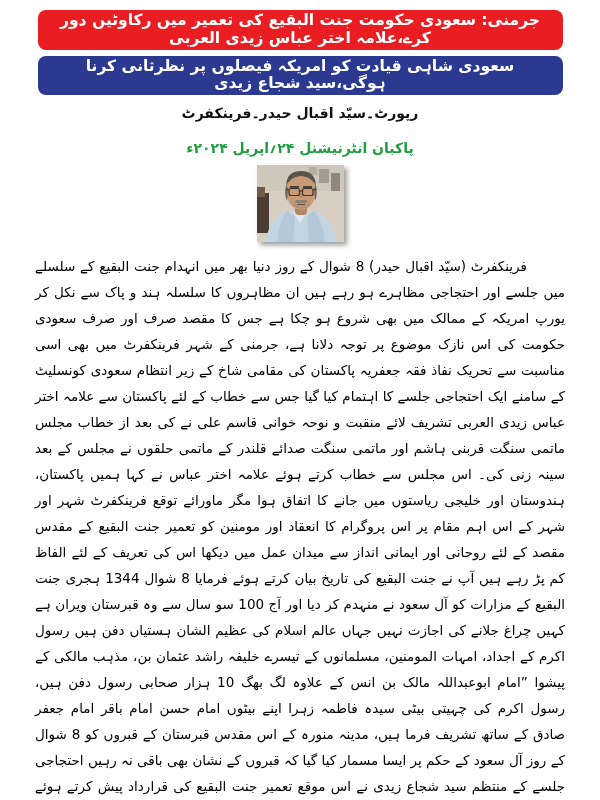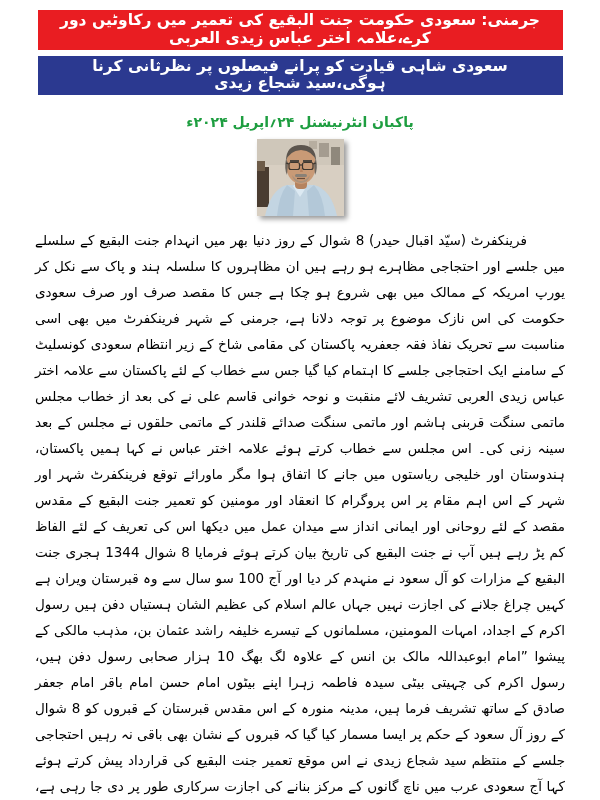--- a/index.html
+++ b/index.html
@@ -17,20 +17,21 @@
     min-height:36px;
     display:flex;align-items:center;justify-content:center;
     color:#ffffff;
     font-weight:bold;
     font-size:15.5px;
     direction:rtl;
     text-align:center;
     line-height:1.15;
     padding:2px 14px;
     box-sizing:border-box;
+    border-radius:8px;
   }
   .bar-red{ margin-top:10px; background:var(--bar-red,#e91d22); }
   .bar-blue{ margin-top:6px;  background:var(--bar-blue,#2b3990); }
   .reporter-line{
     margin-top:10px;
     text-align:center;
     direction:rtl;
     font-weight:bold;
     font-size:14px;
     color:#111111;
@@ -65,23 +66,24 @@
 </head>
 <body>
 
 <div class="page">
 
   <div class="headline-bar bar-red">
     <span>جرمنی: سعودی حکومت جنت البقیع کی تعمیر میں رکاوٹیں دور کرے،علامہ اختر عباس زیدی العربی</span>
   </div>
 
   <div class="headline-bar bar-blue">
-    <span>سعودی شاہی قیادت کو پرانے فیصلوں پر نظرثانی کرنا ہوگی،سید شجاع زیدی</span>
+    <span>سعودی شاہی قیادت کو امریکہ فیصلوں پر نظرثانی کرنا ہوگی،سید شجاع زیدی</span>
   </div>
 
+  <div class="reporter-line">رپورٹ۔سیّد اقبال حیدر۔فرینکفرٹ</div>
 
   <div class="date-line">پاکبان انٹرنیشنل ۲۴؍اپریل ۲۰۲۴ء</div>
 
   <div class="photo-frame" aria-label="پورٹریٹ: عینک اور ہلکی نیلی قمیض میں بزرگ شخص">
     <svg width="87" height="77" viewBox="0 0 87 77" xmlns="http://www.w3.org/2000/svg">
 
       <rect x="0" y="0" width="87" height="77" fill="#d8cfc2"></rect>
       <rect x="0" y="0" width="87" height="26" fill="#cfc7ba"></rect>
 
       <rect x="0" y="28" width="12" height="40" fill="#4a3c30"></rect>

